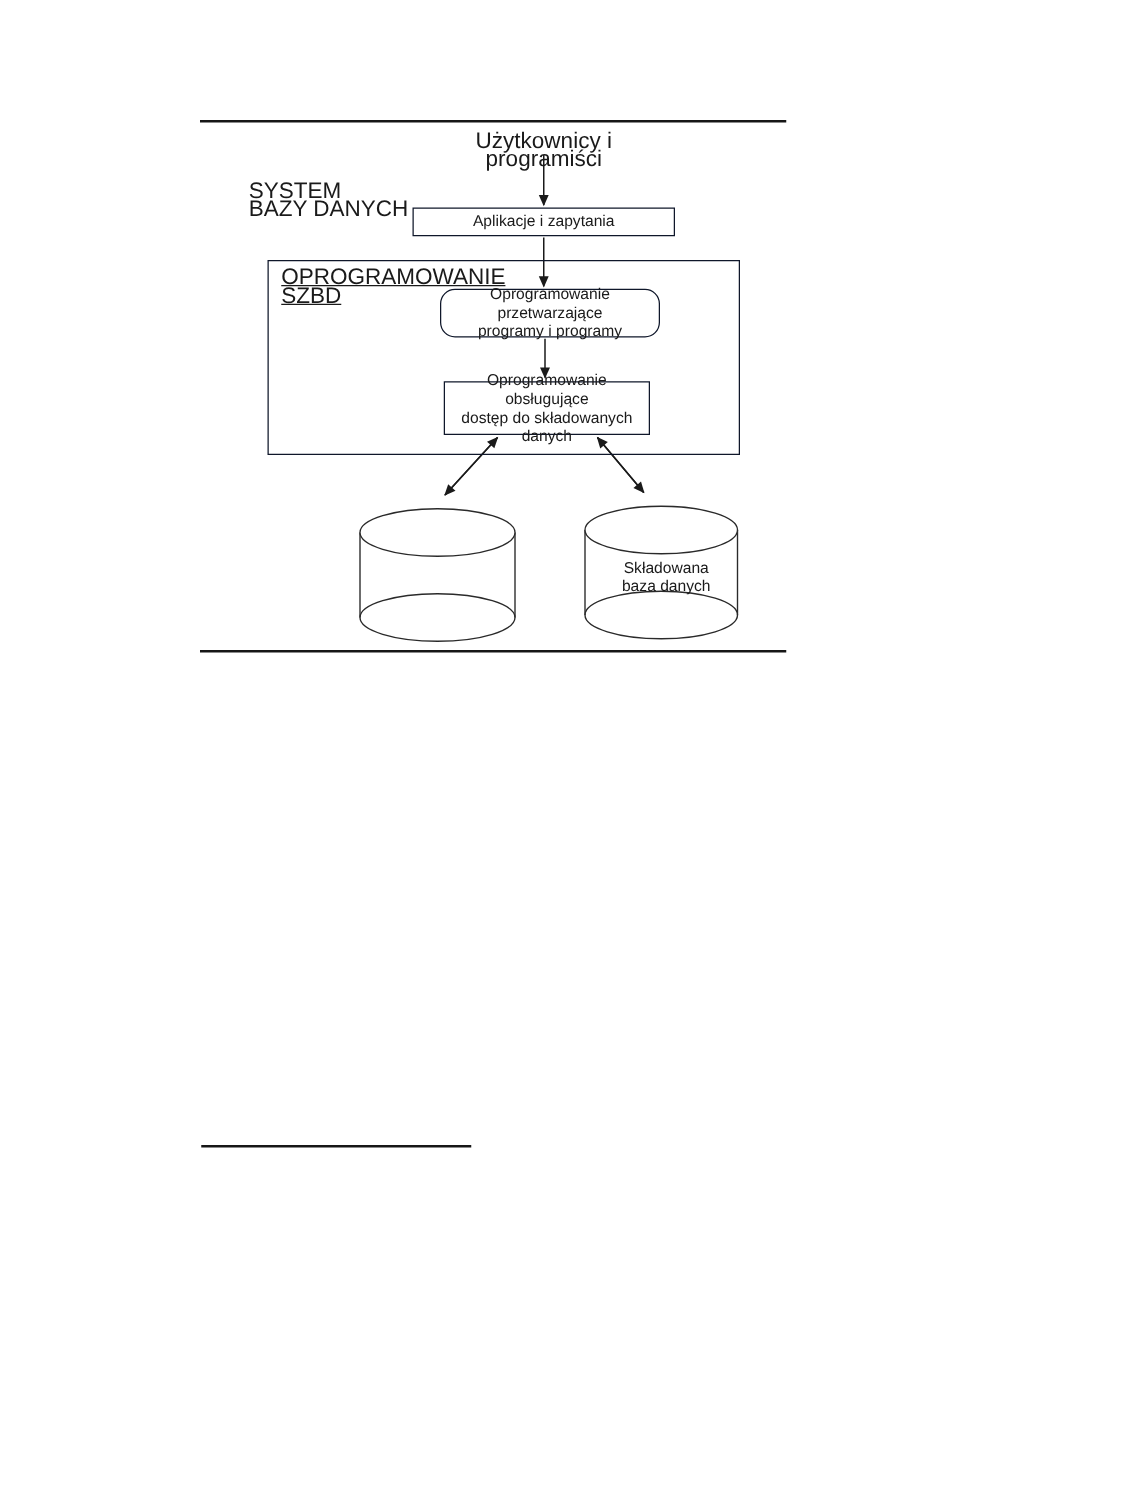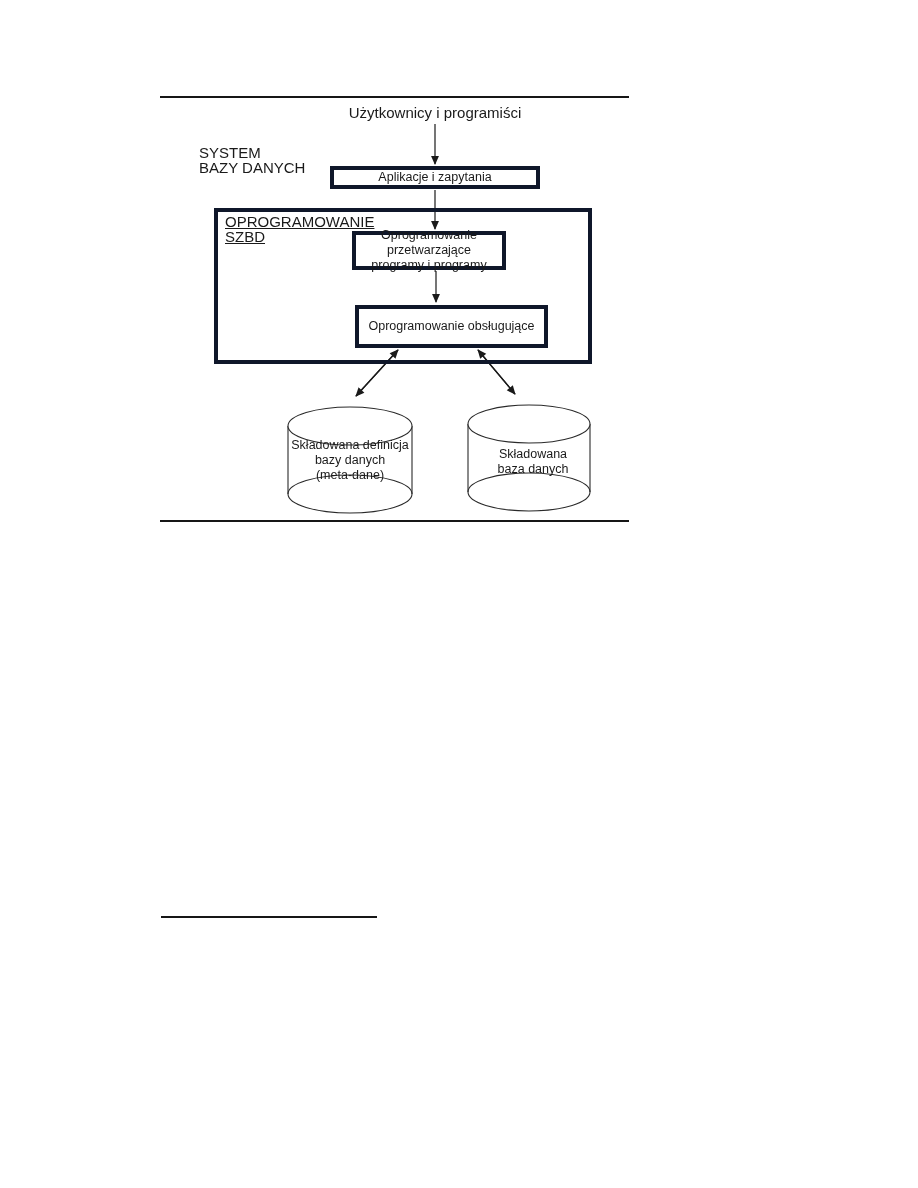--- a/index.html
+++ b/index.html
@@ -15,28 +15,28 @@
   .rule { position: absolute; background: #161616; }
   .rule.thin { height: 1.5px; }
   .rule.thick { height: 2px; }
   .gfx {
     position: absolute;
     left: 0; top: 0;
     width: 918px; height: 1188px;
   }
   .lbl {
     position: absolute;
-    font-size: 15px;
+    font-size: 18px;
     line-height: 15px;
     white-space: nowrap;
   }
   .lbl.center { text-align: center; white-space: normal; }
   .box {
     position: absolute;
-    border: 4px solid #0f172a;
+    border: 1px solid #0f172a;
     background: transparent;
     box-sizing: border-box;
   }
   .box.txt {
     display: flex;
     flex-direction: column;
     align-items: center;
     justify-content: center;
     text-align: center;
     font-size: 12.5px;
@@ -106,34 +106,30 @@
     <span>Aplikacje i zapytania</span>
   </div>
 
   <div class="box" style="left:214px; top:208px; width:378px; height:156px;"></div>
 
   <div class="lbl" style="left:225px; top:214px;text-decoration:underline;">
     <span class="line-el">OPROGRAMOWANIE</span>
     <span class="line-el">SZBD</span>
   </div>
 
-  <div class="box txt" style="left:352px; top:231px; width:154px; height:39px;">
+  <div class="box txt" style="left:352px; top:231px; width:176px; height:39px;border-radius:12px;">
     <span class="line-el">Oprogramowanie przetwarzające</span>
     <span class="line-el">programy i programy</span>
   </div>
 
-  <div class="box txt" style="left:355px; top:305px; width:193px; height:43px;">
+  <div class="box txt" style="left:355px; top:305px; width:165px; height:43px;">
     <span class="line-el">Oprogramowanie obsługujące</span>
+    <span class="line-el">dostęp do składowanych danych</span>
   </div>
 
-  <div class="cyl-label" style="left:285px; top:438px; width:130px;">
-    <span class="line-el">Składowana definicja</span>
-    <span class="line-el">bazy danych</span>
-    <span class="line-el">(meta-dane)</span>
-  </div>
 
   <div class="cyl-label" style="left:469px; top:447px; width:128px;">
     <span class="line-el">Składowana</span>
     <span class="line-el">baza danych</span>
   </div>
 
   <div class="rule thin" style="left:160px; top:520px; width:469px;"></div>
 
   <div class="rule thick" style="left:161px; top:916px; width:216px;"></div>
 

